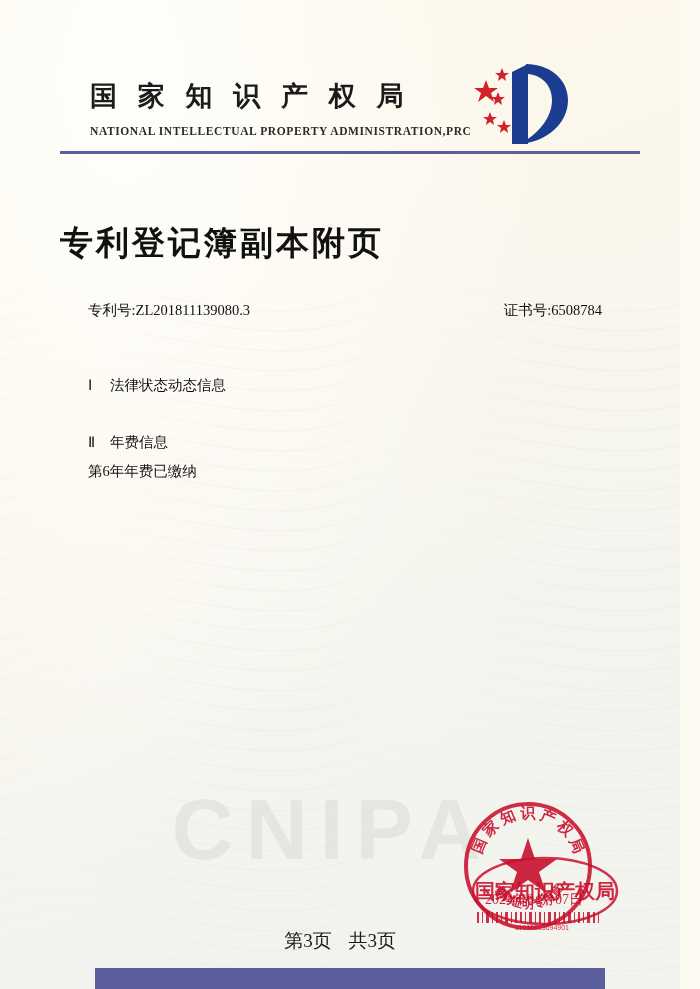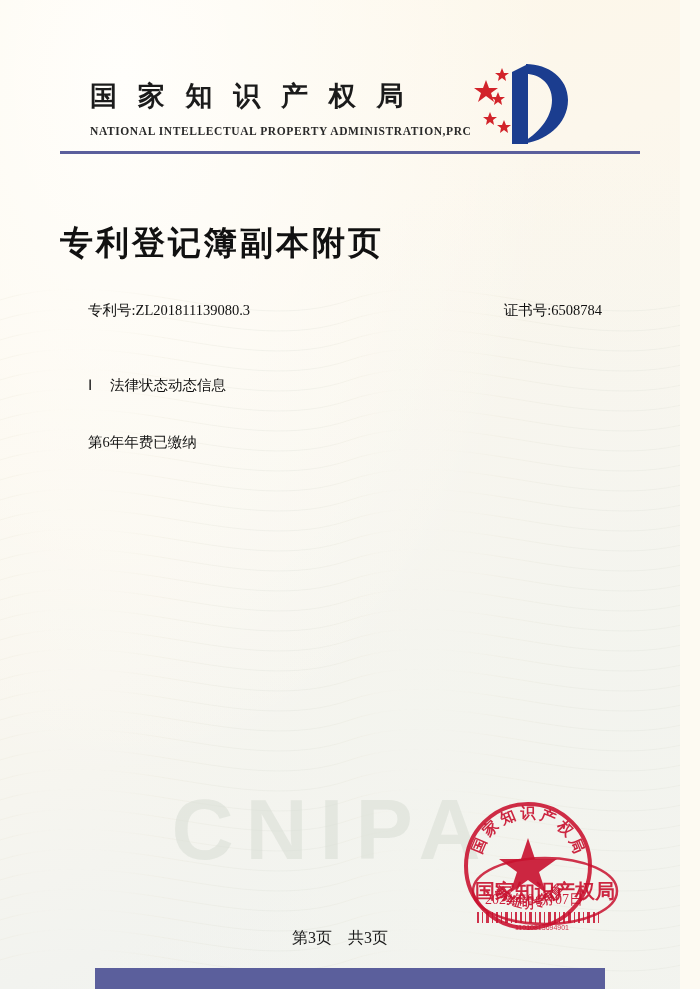--- a/index.html
+++ b/index.html
@@ -109,21 +109,21 @@
     font-size: 14.5px;
     color: #111;
   }
   .section-head .numeral {
     display: inline-block;
     min-width: 22px;
   }
   .section-body {
     font-size: 14.5px;
     color: #111;
-    margin-top: 20px;
+    margin-top: 10px;
   }
 
   
   .watermark {
     position: absolute;
     left: 0;
     right: 16px;
     top: 780px;
     text-align: center;
     font-size: 86px;
@@ -161,21 +161,21 @@
     height: 44px;
   }
 
   
   .footer {
     position: absolute;
     left: 0;
     right: 0;
     top: 928px;
     text-align: center;
-    font-size: 16px;
+    font-size: 19px;
     color: #1a1a1a;
     z-index: 6;
   }
   .footer span { margin: 0 6px; }
 
   .bottom-band {
     position: absolute;
     left: 95px;
     top: 968px;
     width: 510px;
@@ -272,20 +272,23 @@
     <div class="sections">
 
       <div class="section">
         <div class="section-head">
           <span class="numeral">Ⅰ</span><span>法律状态动态信息</span>
         </div>
         <div class="section-body"></div>
       </div>
 
       <div class="section">
+        <div class="section-head">
+          <span class="numeral">Ⅱ</span><span>年费信息</span>
+        </div>
         <div class="section-body">第6年年费已缴纳</div>
       </div>
 
 
     </div>
   </div>
 
   <div class="watermark">CNIPA</div>
 
   <svg class="seal seal-oval" viewBox="0 0 150 72">

